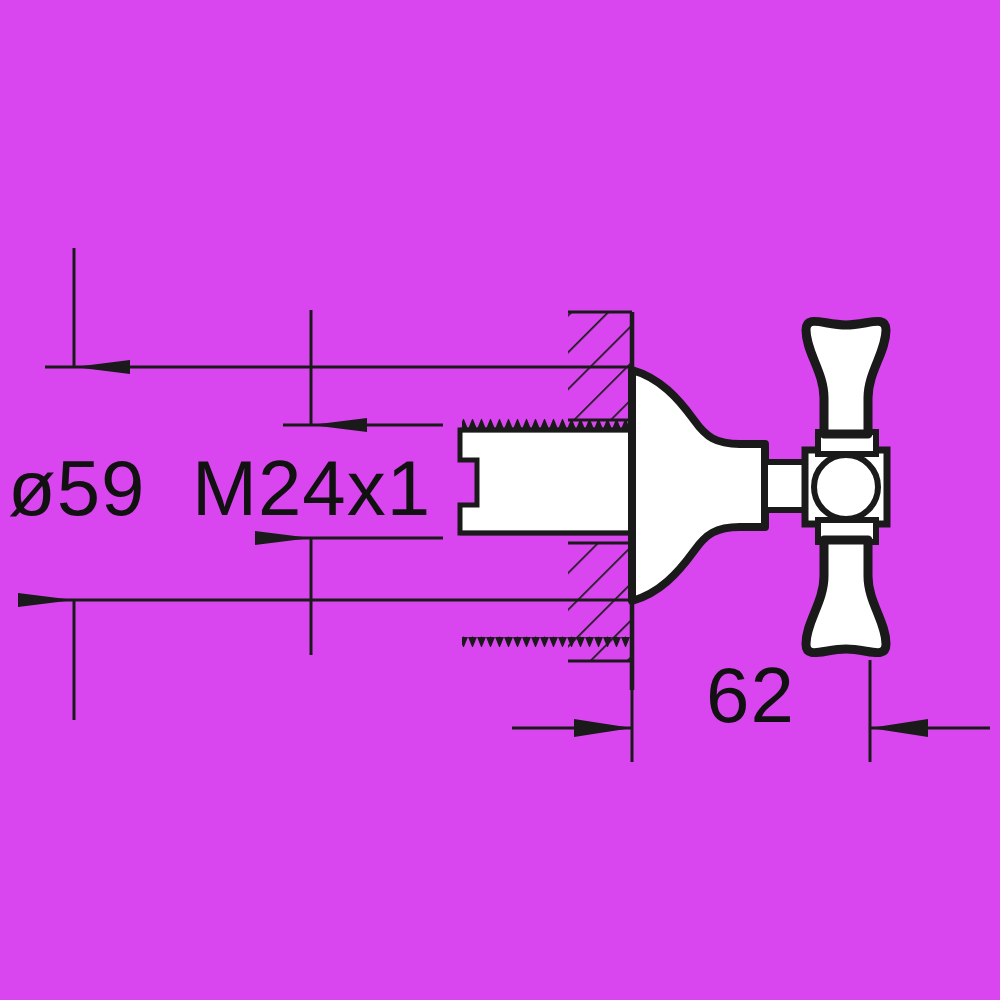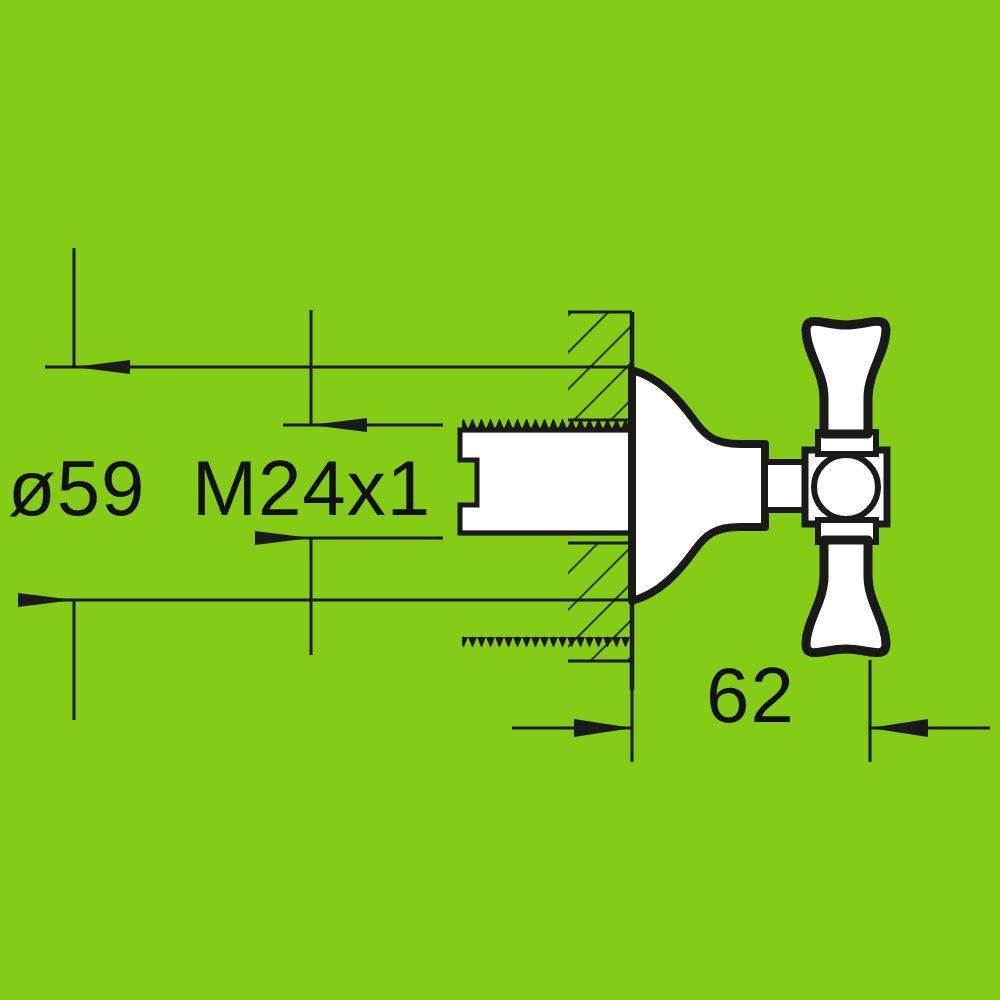--- a/index.html
+++ b/index.html
@@ -7,21 +7,21 @@
     padding: 0;
     background: #ffffff;
   }
   body {
     font-family: "Liberation Sans", sans-serif;
   }
   #drawing-root {
     position: relative;
     width: 1000px;
     height: 1000px;
-    background: #84cc16;
+    background: #d946ef;
     overflow: hidden;
   }
   svg.sheet {
     display: block;
     width: 1000px;
     height: 1000px;
   }
   .dim-text {
     font-family: "Liberation Sans", sans-serif;
     font-size: 78px;

